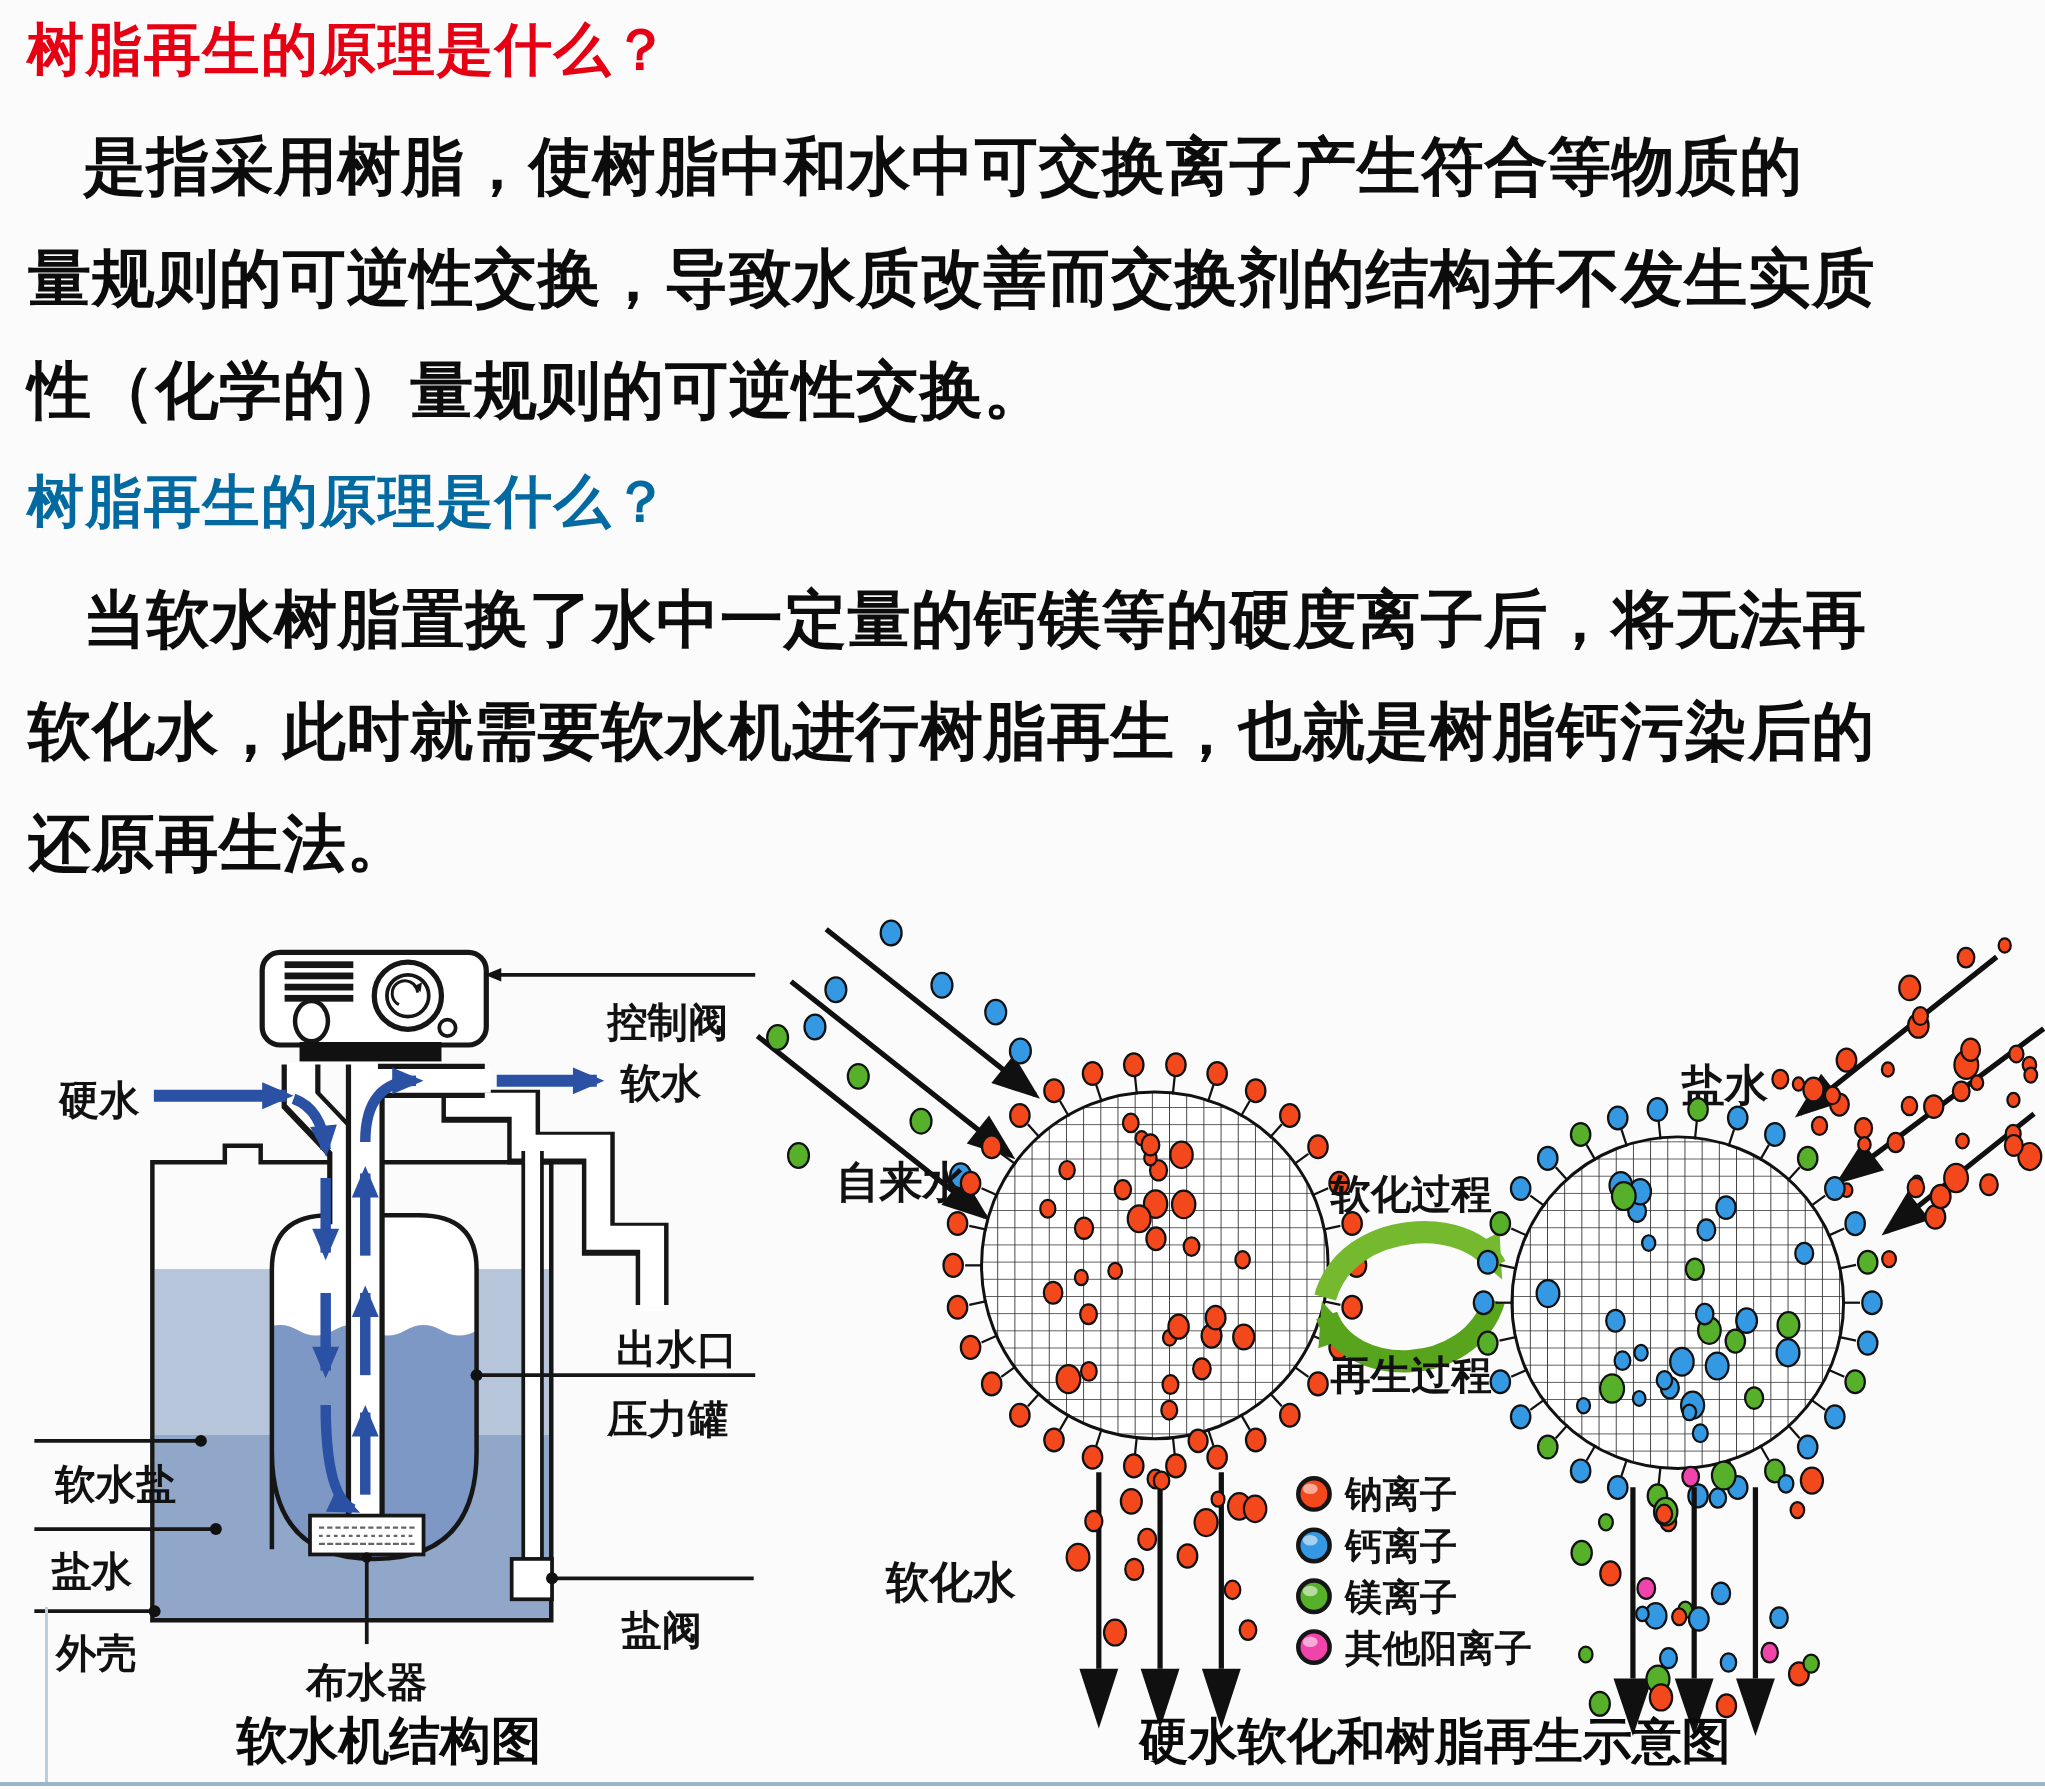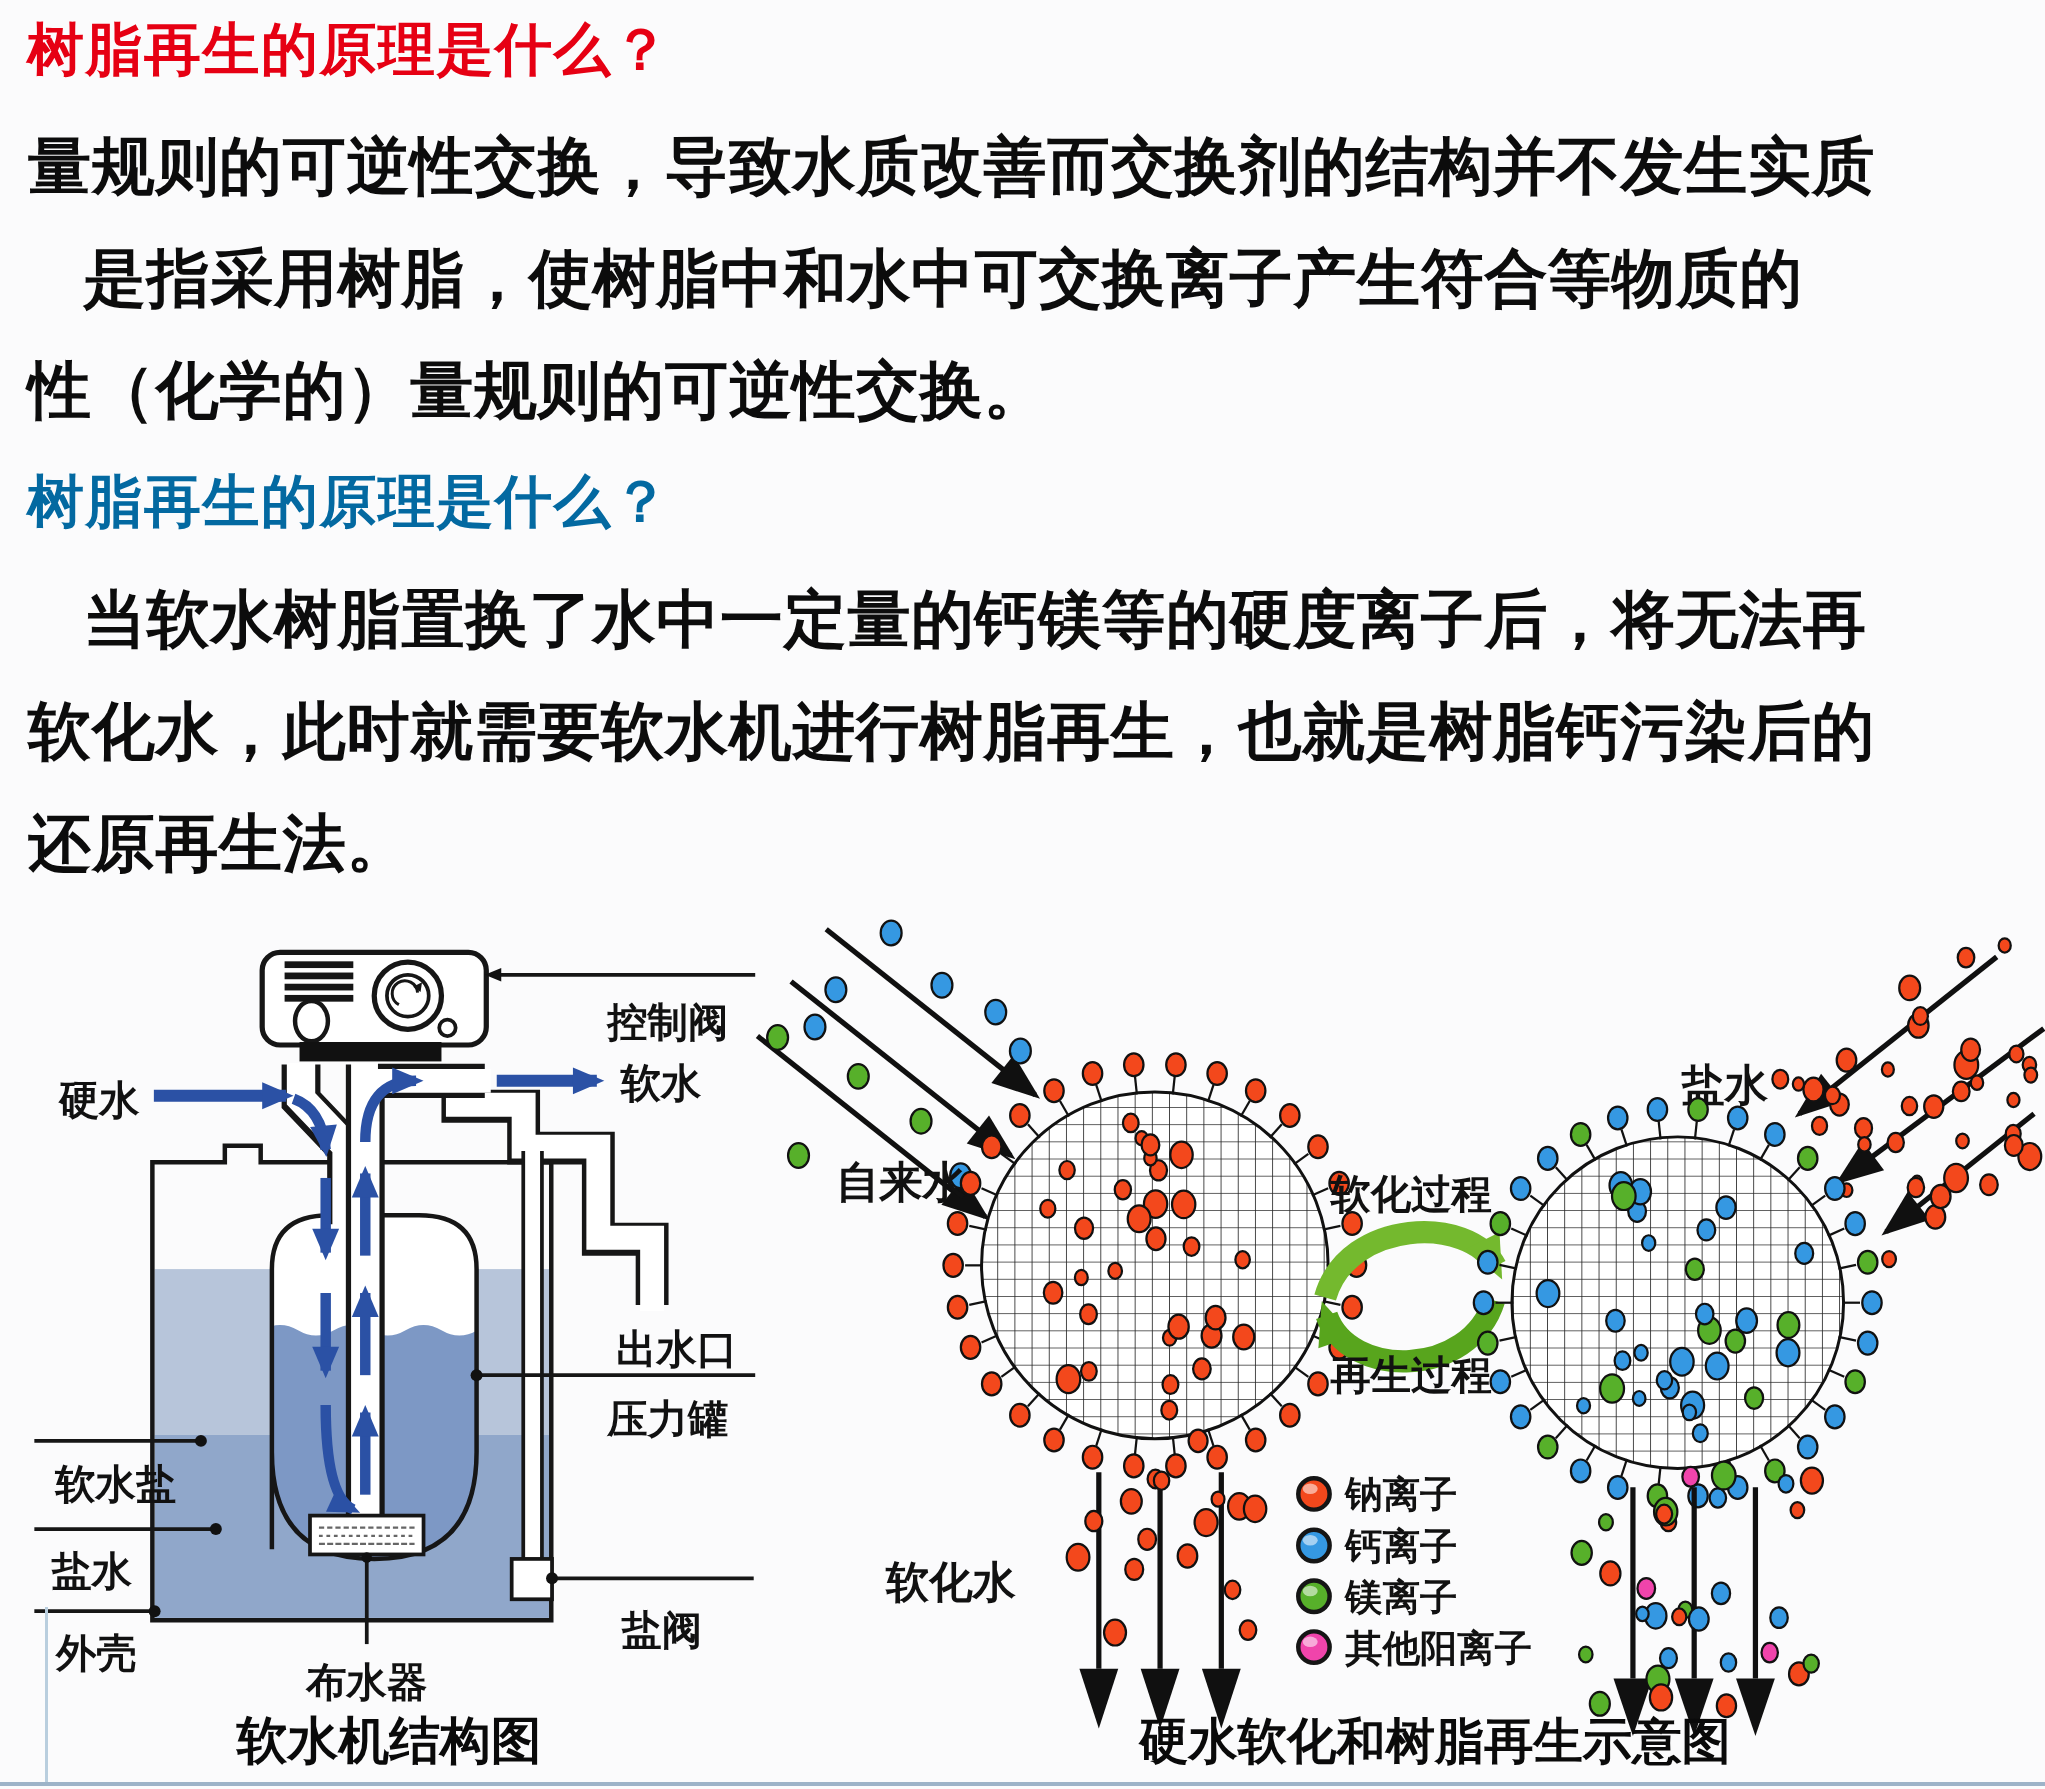--- a/index.html
+++ b/index.html
@@ -38,22 +38,22 @@
   svg text{font-family:"Liberation Sans", sans-serif;}
 </style>
 </head>
 <body>
 
 <div class="page">
 
   <h1 class="q-heading first" style="color: rgb(230, 0, 19);">树脂再生的原理是什么？</h1>
 
   <div class="body-par">
+    <div class="line indent">是指采用树脂，使树脂中和水中可交换离子产生符合等物质的</div>
     <div class="line">量规则的可逆性交换，导致水质改善而交换剂的结构并不发生实质</div>
-    <div class="line indent">是指采用树脂，使树脂中和水中可交换离子产生符合等物质的</div>
     <div class="line">性（化学的）量规则的可逆性交换。</div>
   </div>
 
   <h1 class="q-heading second" style="color: #0369a1; margin-top: 17px;">树脂再生的原理是什么？</h1>
 
   <div class="body-par">
     <div class="line indent">当软水树脂置换了水中一定量的钙镁等的硬度离子后，将无法再</div>
     <div class="line">软化水，此时就需要软水机进行树脂再生，也就是树脂钙污染后的</div>
     <div class="line">还原再生法。</div>
   </div>

